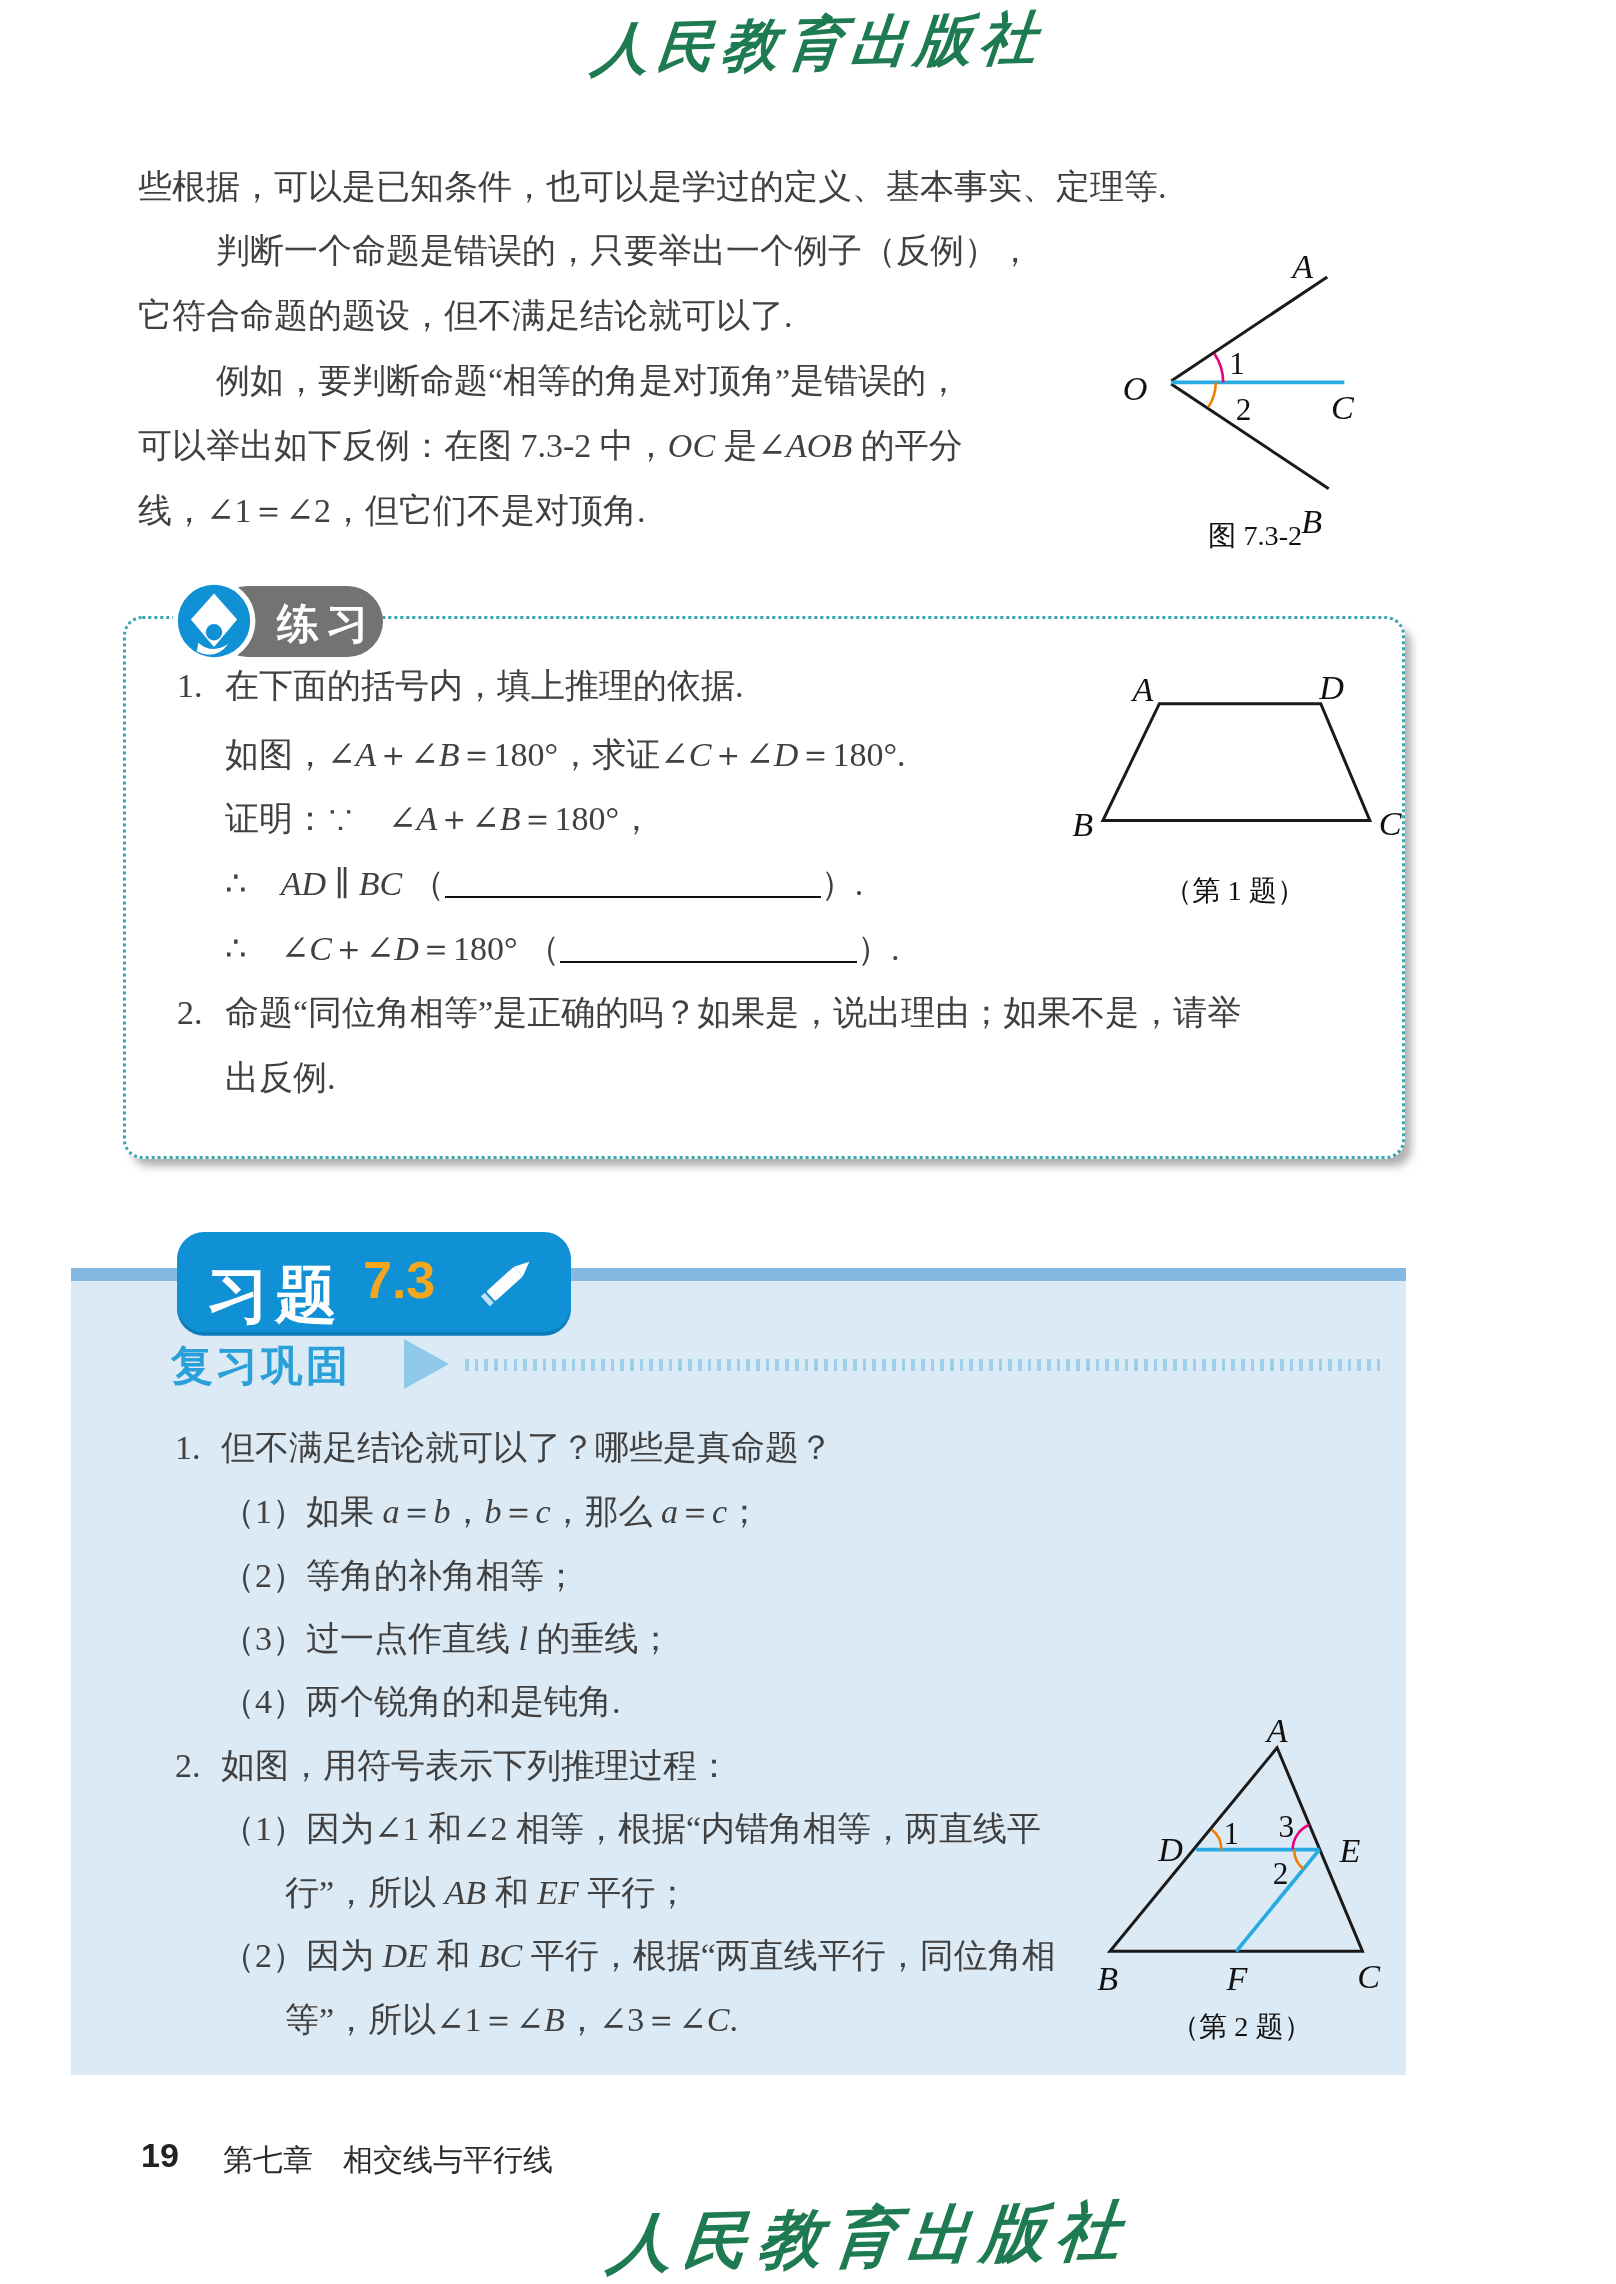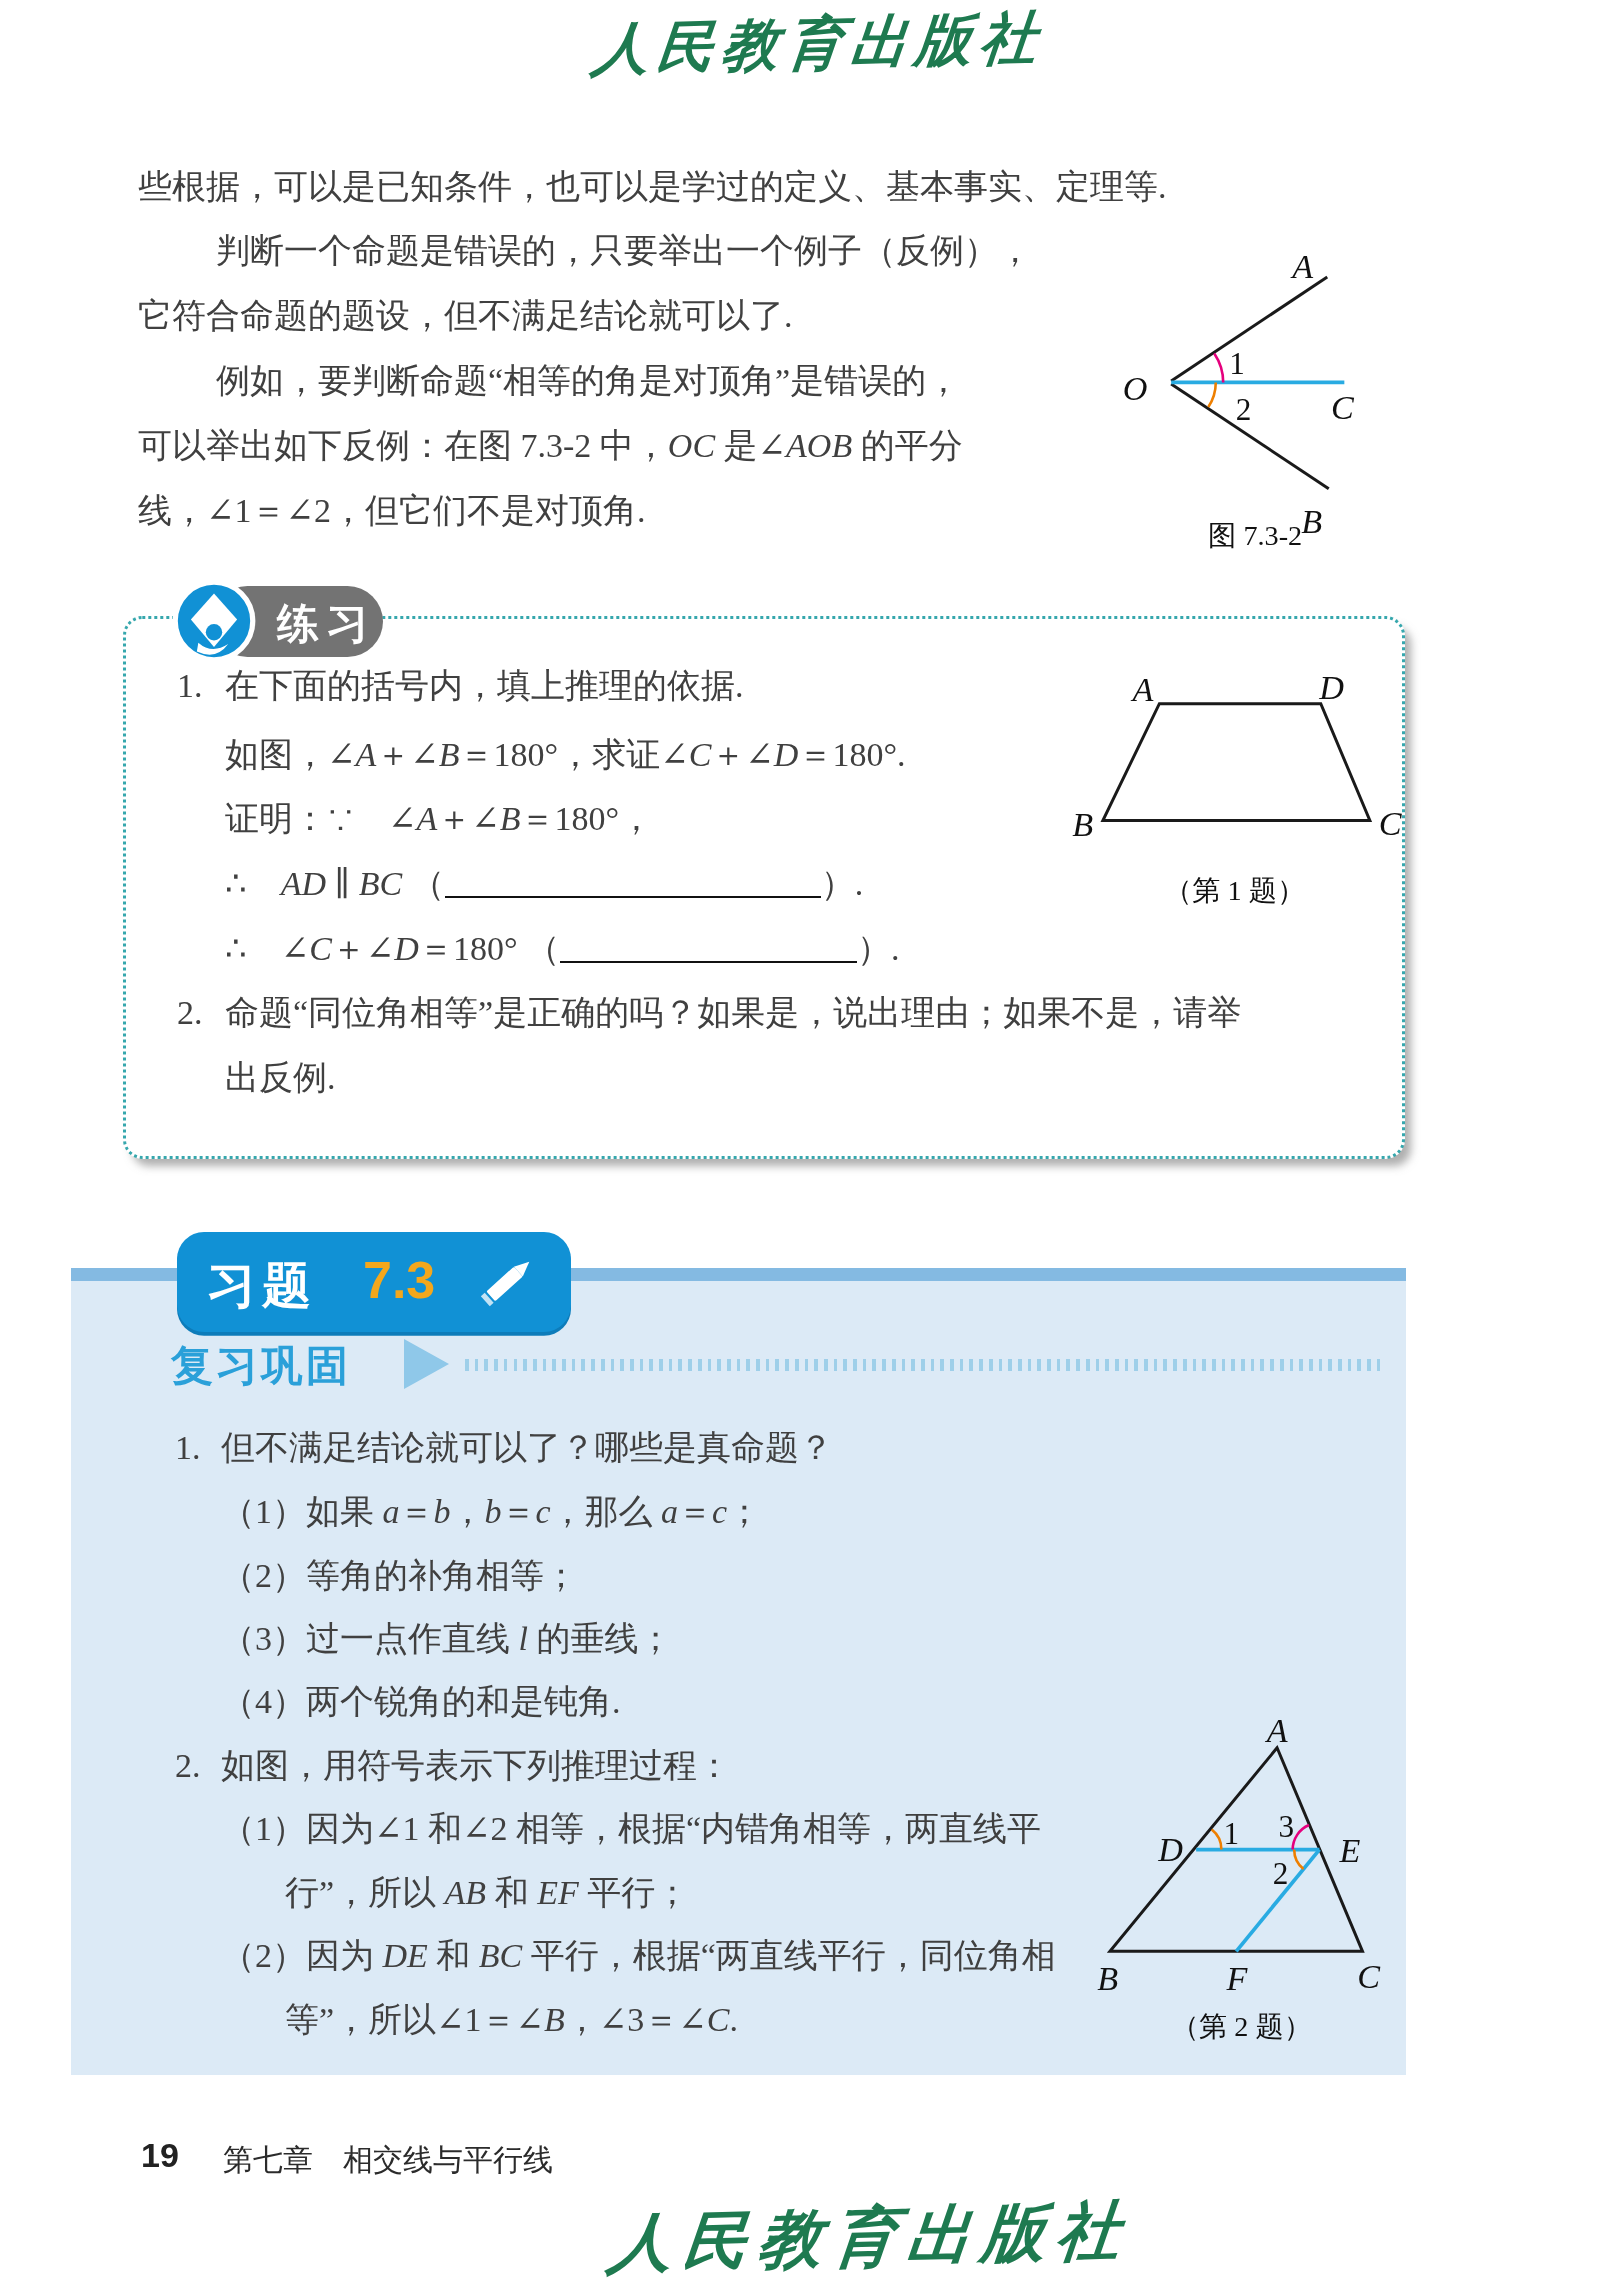--- a/index.html
+++ b/index.html
@@ -21,21 +21,21 @@
   .badge-pill span{position:absolute;left:65px;top:10.4px;color:#fff;font-weight:bold;font-size:42px;
       font-family:"Liberation Sans","DejaVu Sans",sans-serif;letter-spacing:7.4px;}
   .blank{display:inline-block;border-bottom:2.2px solid #111;height:22px;vertical-align:-3px;}
   .blank-l{width:376px;}
   .blank-s{width:297px;}
   
   .ex-bar{position:absolute;left:71px;top:1268px;width:1335px;height:12.6px;background:#84bae2;}
   .ex-panel{position:absolute;left:71px;top:1281px;width:1335px;height:794px;background:#dceaf6;}
   .ex-badge{position:absolute;left:177px;top:1232px;width:394px;height:100px;background:#1191d5;
       border-radius:27px;box-shadow:0 3.7px 0 #0d7cba;}
-  .ex-badge .t1{position:absolute;left:30px;top:21px;font-size:49px;font-weight:bold;color:#fff;
+  .ex-badge .t1{position:absolute;left:30px;top:21px;font-size:62px;font-weight:bold;color:#fff;
       font-family:Liberation Serif, serif;letter-spacing:6px;}
   .ex-badge .t2{position:absolute;left:186px;top:18px;font-size:52px;font-weight:bold;color:#f4a71c;
       font-family:"Liberation Sans","DejaVu Sans",sans-serif;}
   .subhead{position:absolute;left:171px;top:1338px;font-size:42px;font-weight:bold;color:#2aa0d9;
       font-family:"Liberation Sans","DejaVu Sans",sans-serif;letter-spacing:3px;}
   .tri-pointer{position:absolute;left:404px;top:1339px;width:0;height:0;
       border-left:45px solid #8fc8e9;border-top:25px solid transparent;border-bottom:25px solid transparent;}
   .dotline{position:absolute;left:465px;top:1359px;width:915px;height:12px;
       background:repeating-linear-gradient(to right,#9ecfe9 0 3.7px,transparent 3.7px 9.7px);}
   .footer-num{font-size:34px;font-weight:bold;font-family:"Liberation Sans","DejaVu Sans",sans-serif;color:#222;}

